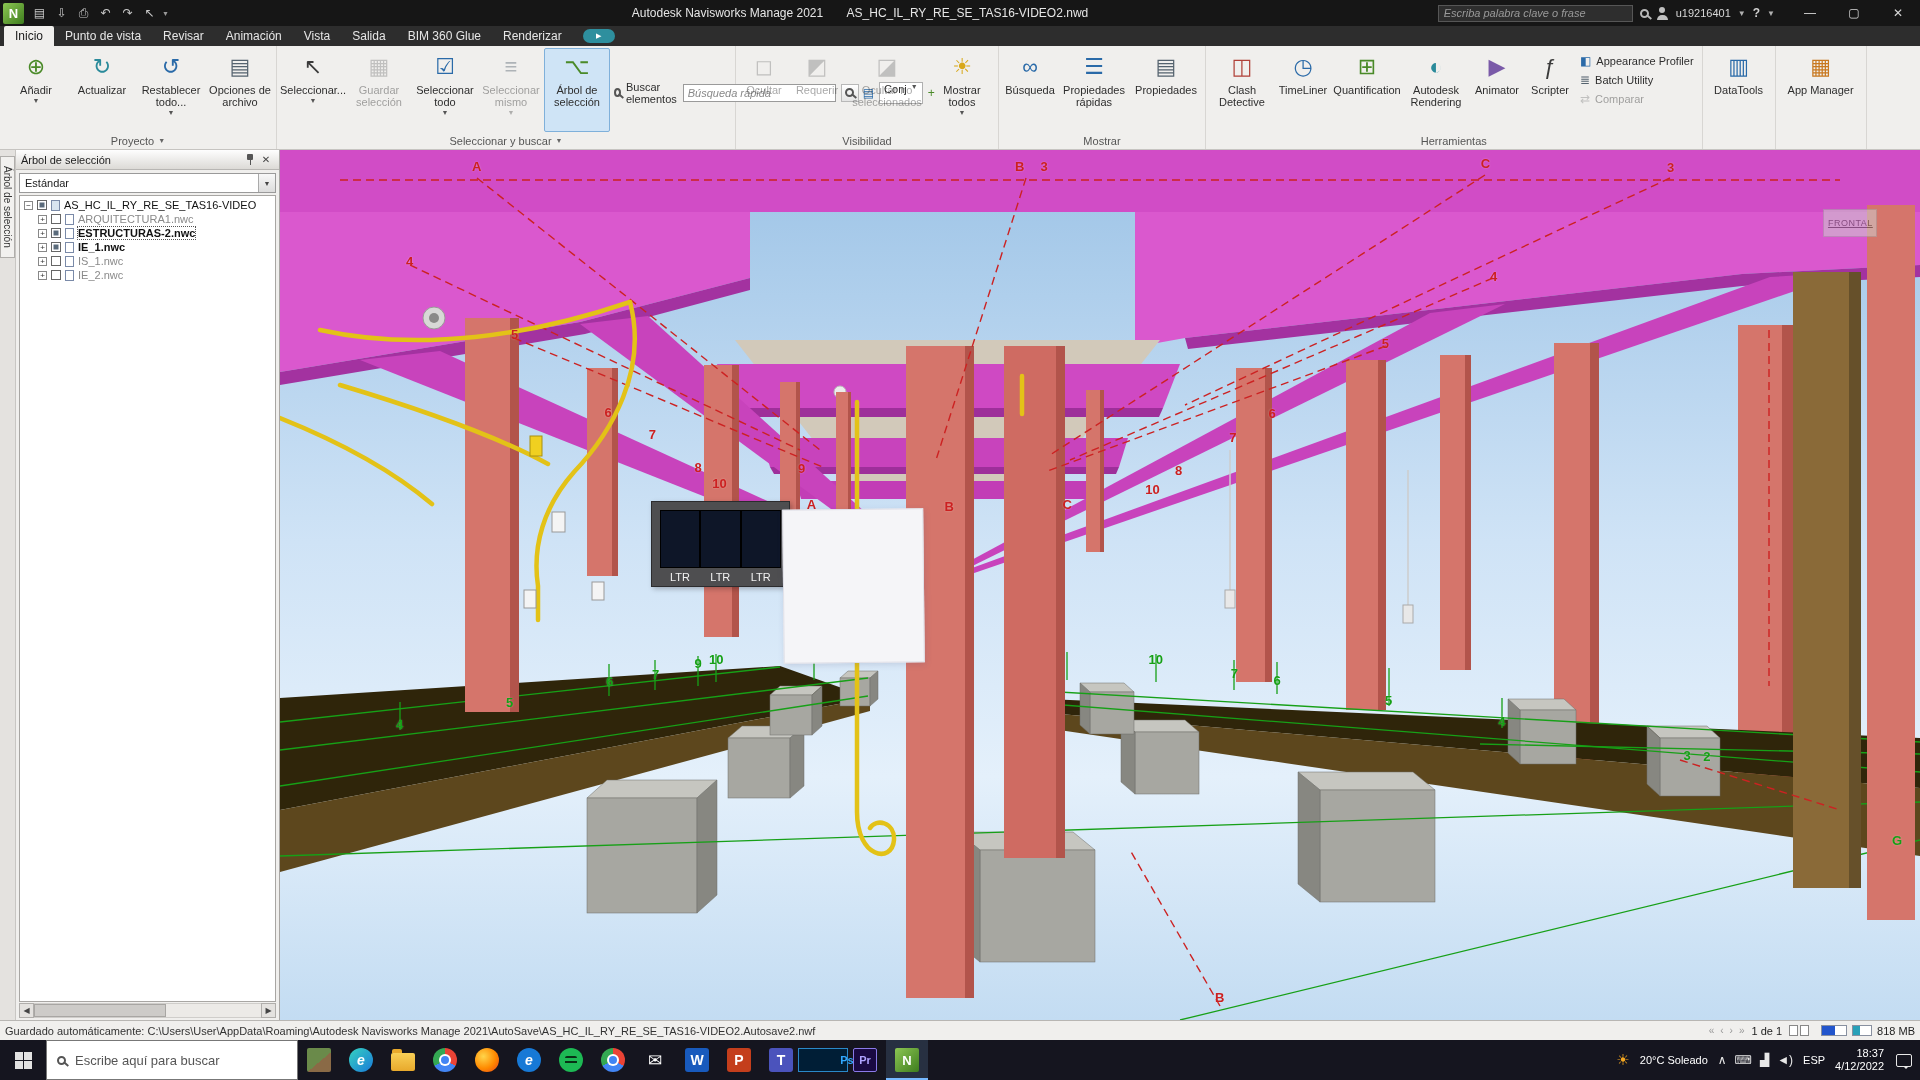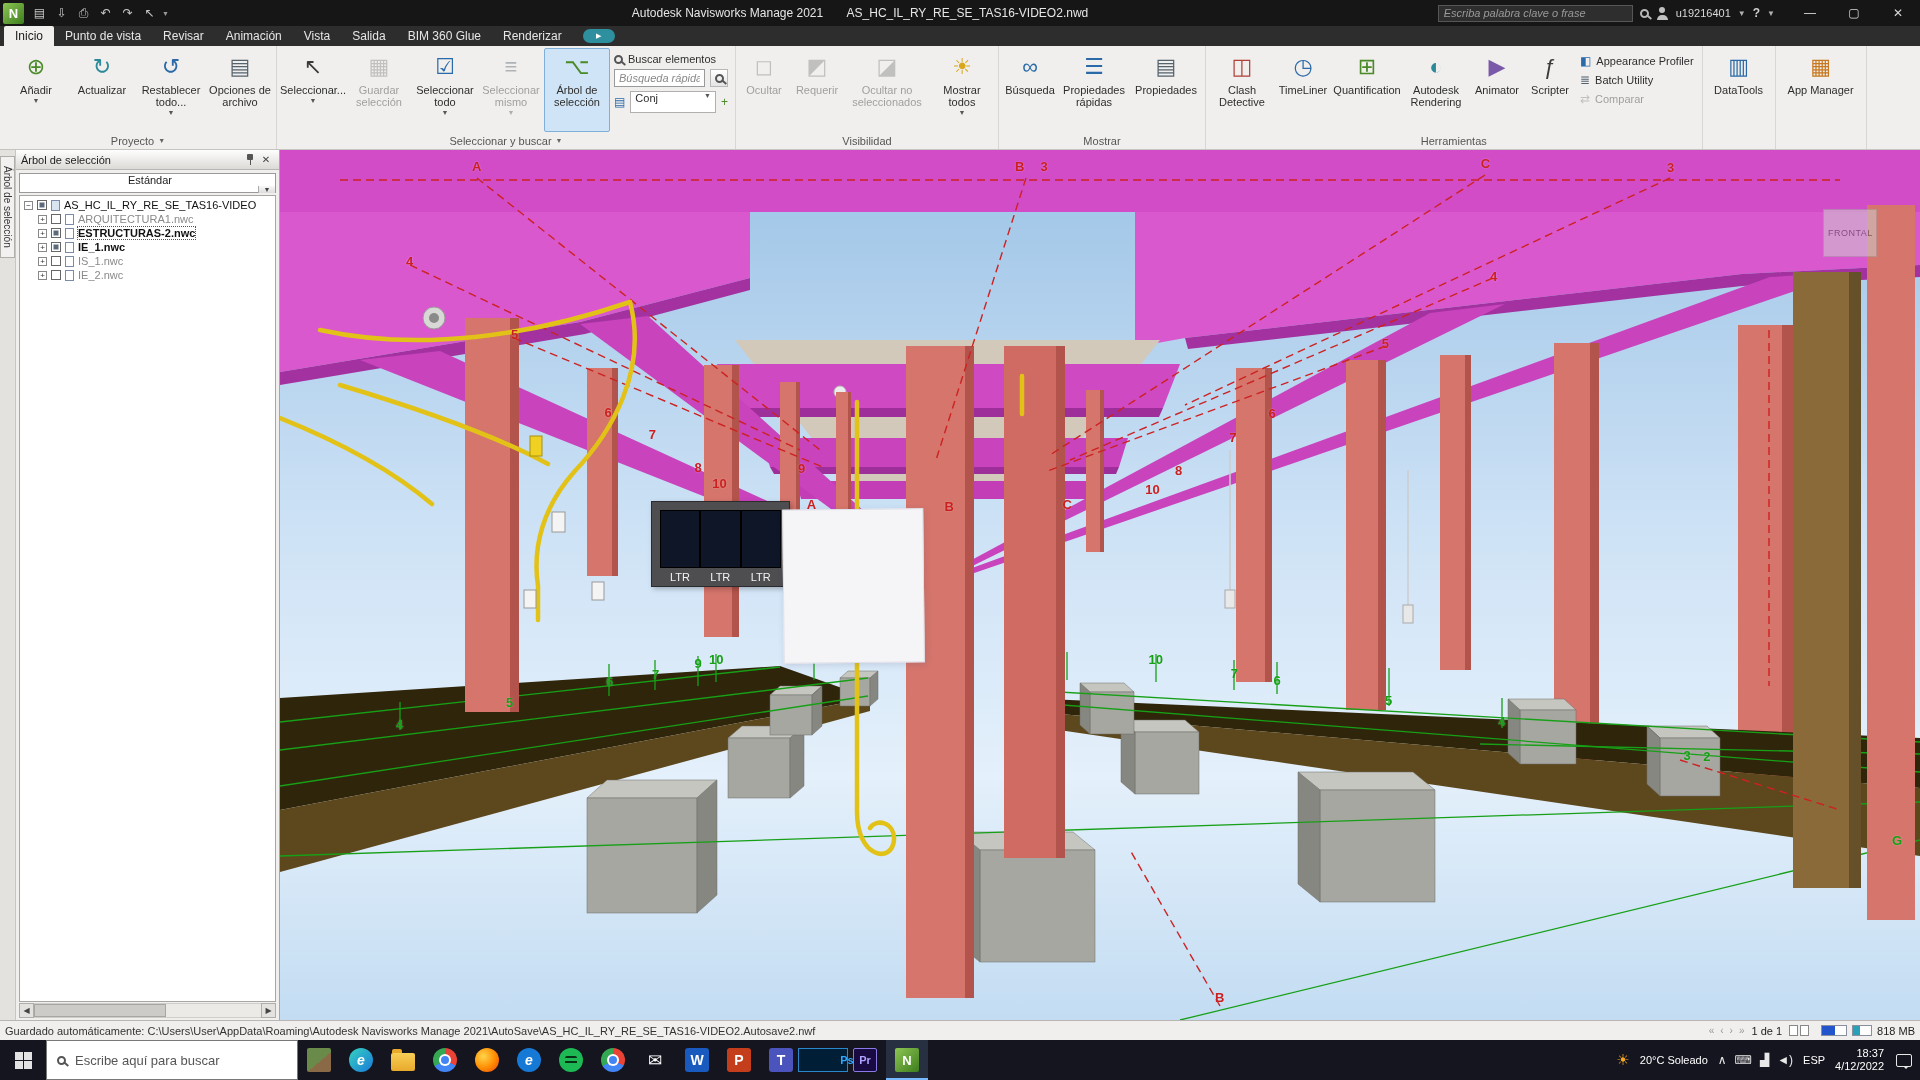--- a/index.html
+++ b/index.html
@@ -47,21 +47,21 @@
   .rbtn { width:66px; display:flex; flex-direction:column; align-items:center; padding-top:3px; border:1px solid transparent; border-radius:2px; cursor:default; }
   .rbtn.w50 { width:50px; } .rbtn.w56 { width:56px; } .rbtn.w84 { width:84px; } .rbtn.w72 { width:72px; }
   .ricon { height:30px; display:flex; align-items:center; justify-content:center; font-size:22px; line-height:1; }
   .rlabel { font-size:11px; line-height:12px; text-align:center; color:#2e2e2e; margin-top:2px; }
   .rbtn .caret { font-size:7px; color:#555; margin-top:1px; }
   .rbtn.disabled { opacity:.42; }
   .rbtn.active { background:#cfe4f6; border-color:#7fb0da; }
   .c-green{color:#4a8a28} .c-teal{color:#2a8a9a} .c-blue{color:#2a6aa8} .c-slate{color:#55636f}
   .c-gray{color:#808080} .c-yellow{color:#d8a81a} .c-red{color:#b04038} .c-purple{color:#7a5aa8}
   .c-dark{color:#3a3a3a} .c-orange{color:#c87820}
-  .sel-mid { display:flex; flex-direction:column; gap:4px; padding:5px 4px 0; width:122px; }
+  .sel-mid { display:flex; flex-direction:row; gap:4px; padding:5px 4px 0; width:122px; }
   .sm-row { display:flex; align-items:center; gap:5px; font-size:11px; color:#2e2e2e; }
   .qsearch { flex:1; height:18px; background:#fff; border:1px solid #9a9a9a; font-size:11px; font-style:italic; color:#888; padding:0 4px; font-family:"Liberation Sans", sans-serif; min-width:0; }
   .qsearch::placeholder { color:#888; font-style:italic; }
   .qs-btn { width:18px; height:18px; border:1px solid #b8b8b8; background:linear-gradient(#fff,#e4e4e4); display:flex; align-items:center; justify-content:center; }
   .conj-box { display:flex; align-items:flex-start; gap:4px; border:1px solid #b0b0b0; background:#fff; height:22px; padding:0 4px; font-size:11px; flex:1; }
   .conj-box .caret { margin-left:auto; font-size:7px; color:#555; }
   .tiny-ic { font-size:12px; }
   .tools-small { display:flex; flex-direction:column; gap:5px; padding:6px 5px 0; }
   .ts-row { display:flex; align-items:center; gap:5px; font-size:11px; color:#2e2e2e; white-space:nowrap; }
   .ts-row.disabled { opacity:.42; }
@@ -70,21 +70,21 @@
   .main { position:absolute; top:150px; left:0; width:1920px; height:870px; display:flex; }
   .edge-strip { width:16px; background:#e4e2df; border-right:1px solid #c8c6c3; position:relative; }
   .vtab { position:absolute; top:6px; left:0; width:15px; padding:9px 1px; background:#f2f1ef; border:1px solid #b0aeab; font-size:10px; color:#333; writing-mode:vertical-rl; text-align:center; white-space:nowrap; }
   .tree-panel { width:264px; background:#f0efed; border-right:1px solid #a8a6a3; display:flex; flex-direction:column; }
   .tp-header { height:20px; background:linear-gradient(#fefefe,#dcdad6); border-bottom:1px solid #b8b6b3; display:flex; align-items:center; font-size:11px; color:#222; padding:0 5px; }
   .tp-title { flex:1; }
   .tp-btn { width:16px; text-align:center; color:#444; font-size:10px; display:flex; align-items:center; justify-content:center; }
   .pin-ic { position:relative; width:8px; height:11px; display:inline-block; }
   .pin-ic::before { content:""; position:absolute; top:0; left:1px; width:6px; height:6px; background:#555; border-radius:1px; }
   .pin-ic::after { content:""; position:absolute; top:6px; left:3.5px; width:1px; height:5px; background:#555; }
-  .tp-combo { margin:3px 3px 2px; height:20px; background:#fff; border:1px solid #9a9a9a; display:flex; align-items:center; font-size:11px; padding-left:5px; color:#222;flex-direction:column; }
+  .tp-combo { margin:3px 3px 2px; height:20px; background:#fff; border:1px solid #9a9a9a; display:flex; align-items:center; font-size:11px; padding-left:5px; color:#222; }
   .tp-combo .dd { margin-left:auto; width:17px; height:100%; background:linear-gradient(#f8f8f8,#dcdcdc); border-left:1px solid #aaa; display:flex; align-items:center; justify-content:center; font-size:7px; color:#444; }
   .tree-area { flex:1; background:#fff; border:1px solid #a8a6a3; margin:0 3px; padding:2px 0; overflow:hidden; font-size:11px; }
   .tree-row { display:flex; align-items:center; gap:4px; height:14px; padding-left:4px; white-space:nowrap; color:#111; }
   .tree-row.child { padding-left:18px; }
   .tree-row.muted .tree-label { color:#8a8a8a; }
   .tree-row.bold .tree-label { font-weight:bold; }
   .tree-row.selected .tree-label { outline:1px dotted #555; }
   .expander { width:9px; height:9px; border:1px solid #888; background:#fff; font-size:8px; line-height:7px; text-align:center; color:#333; flex:none; }
   .cbx { width:10px; height:10px; border:1px solid #666; background:#fff; flex:none; }
   .cbx.on { background:#5a6a7a; box-shadow:inset 0 0 0 1.5px #fff; }
@@ -100,21 +100,21 @@
   .viewport svg { position:absolute; inset:0; width:100%; height:100%; display:block; }
   .grid-labels { position:absolute; inset:0; pointer-events:none; }
   .glabel { position:absolute; transform:translate(-50%,-50%); font-size:13px; font-weight:bold; text-shadow:0 0 2px rgba(255,255,255,.35); }
   .glabel.red { color:#cc2020; }
   .glabel.green { color:#15a015; }
   .elec-panel { position:absolute; left:22.6%; top:40.4%; width:8.5%; height:9.8%; background:#4e4e50; border:1px solid #2c2c2e; display:flex; padding:8px 8px 3px; box-shadow:2px 2px 5px rgba(0,0,0,.25); }
   .ep-cell { flex:1; display:flex; flex-direction:column; }
   .ep-screen { flex:1; background:#0e1628; border:1px solid #000; }
   .ep-label { text-align:center; color:#f2f2f2; font-size:11px; margin-top:3px; }
   .white-plane { position:absolute; left:30.7%; top:41.3%; width:8.6%; height:17.7%; background:#f5f5f8; border:1px solid #e0e0e8; transform:rotate(-.6deg); box-shadow:1px 2px 6px rgba(80,80,120,.18); }
-  .viewcube { position:absolute; right:2.6%; top:6.8%; width:54px; height:48px; background:#cfcfcf; border:1px solid #a8a8a8; opacity:.55; display:flex; align-items:center; justify-content:center; font-size:9px; color:#444; letter-spacing:.5px; }
+  .viewcube { position:absolute; right:2.6%; top:6.8%; width:54px; height:28px; background:#cfcfcf; border:1px solid #a8a8a8; opacity:.55; display:flex; align-items:center; justify-content:center; font-size:9px; color:#444; letter-spacing:.5px;text-decoration:underline; }
 
   
   .statusbar { position:absolute; top:1020px; left:0; right:0; height:20px; background:#f0efed; border-top:1px solid #b8b6b3; display:flex; align-items:center; font-size:11px; color:#333; padding:0 5px; z-index:40; }
   .sb-text { flex:1; white-space:nowrap; overflow:hidden; }
   .sb-nav { display:flex; align-items:center; gap:2px; }
   .nbtn { font-size:10px; color:#999; padding:0 2px; }
   .sb-sheet { margin:12px 5px; color:#222; }
   .sheet-ic { display:inline-block; width:9px; height:11px; border:1px solid #888; background:#fff; margin-left:2px; }
   .sb-perf { display:flex; align-items:center; gap:5px; margin-left:12px; }
   .meter { width:26px; height:11px; border:1px solid #8890a0; background:linear-gradient(90deg,#2255cc 0 55%, #fff 55%); display:inline-block; }

